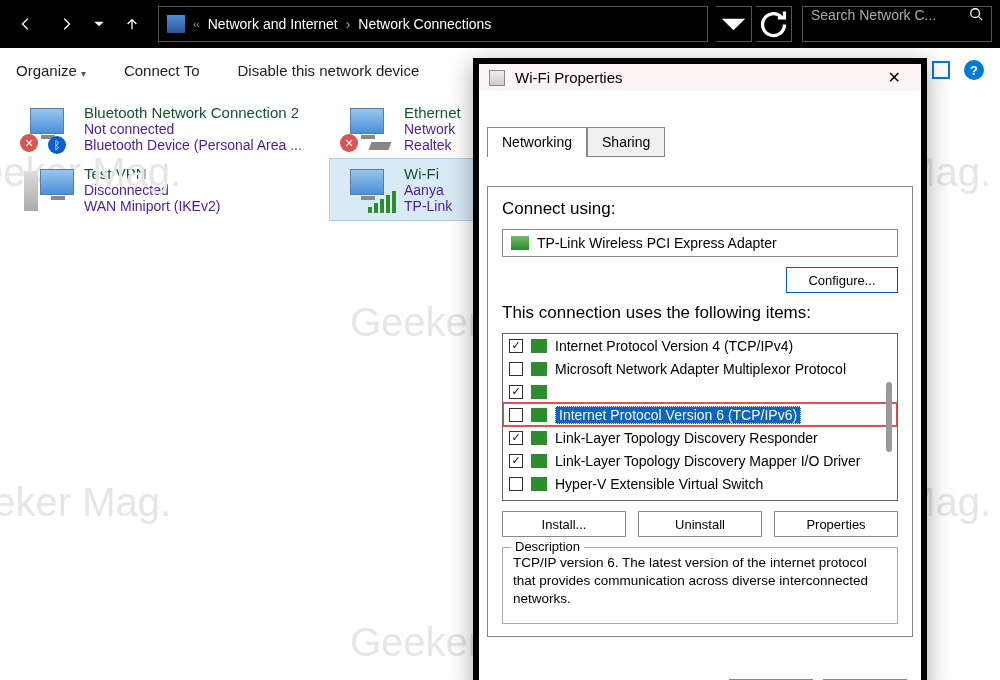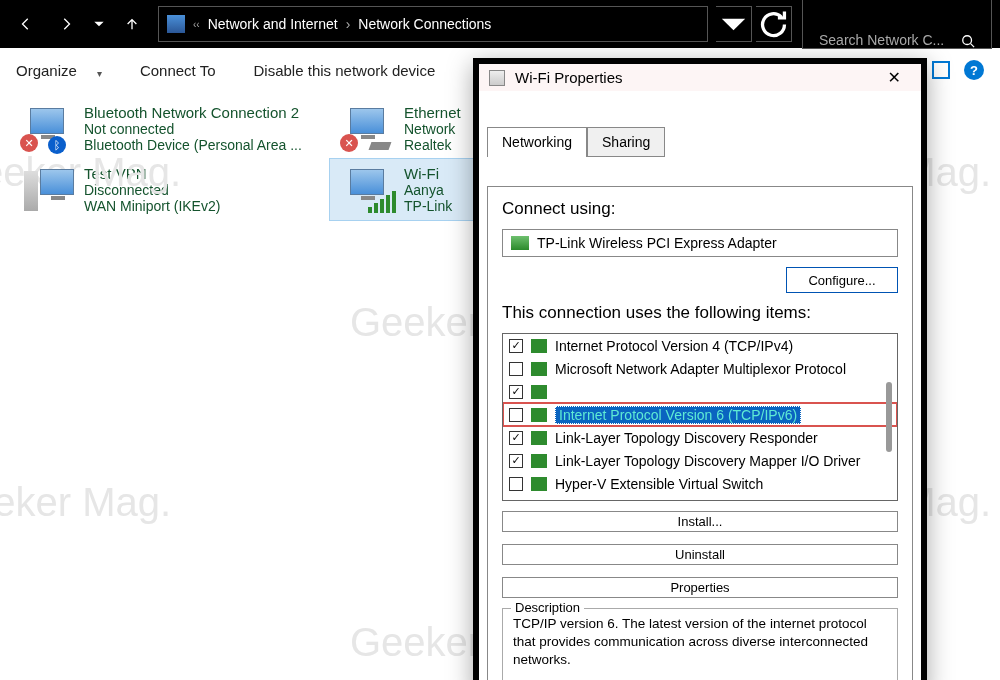--- a/index.html
+++ b/index.html
@@ -6,27 +6,27 @@
     body { width: 1000px; height: 680px; background: #fff; overflow: hidden; position: relative; }
 
     
     .navbar { height: 48px; background: #000; display: flex; align-items: center; padding: 0 8px; gap: 4px; }
     .nav-btn { width: 36px; height: 36px; display: flex; align-items: center; justify-content: center; color: #fff; cursor: pointer; }
     .nav-btn svg { width: 14px; height: 14px; }
     .address { flex: 1; display: flex; align-items: center; gap: 8px; color: #fff; font-size: 14px; height: 36px; border: 1px solid #555; padding: 0 8px; margin: 0 4px; }
     .address-folder-icon { width: 18px; height: 18px; background: linear-gradient(#4a90d9,#2b5797); display:inline-block; }
     .address .sep { color:#aaa; }
     .addr-dd, .addr-refresh { width: 36px; height: 36px; display:flex; align-items:center; justify-content:center; color:#fff; border:1px solid #555; border-left:none; cursor:pointer;}
-    .searchbox { width: 190px; height: 50px; border: 1px solid #555; display: flex; align-items: flex-end; padding: 0 16px; color:#aaa; font-size: 14px; margin-left: 6px; }
+    .searchbox { width: 190px; height: 36px; border: 1px solid #555; display: flex; align-items: flex-start; padding: 0 8px; color:#aaa; font-size: 14px; margin-left: 6px; }
     .searchbox span { flex:1; }
     .searchbox svg { width:14px; height:14px; }
 
     
     .toolbar { height: 44px; display:flex; align-items:center; padding: 0 16px; gap: 38px; font-size:15px; color:#222; border-bottom: none;}
-    .toolbar .tbtn { cursor:pointer; display:flex; align-items:flex-end; gap:20px;}
+    .toolbar .tbtn { cursor:pointer; display:flex; align-items:flex-end; gap:4px;}
     .toolbar .tbtn .dd { font-size:10px; color:#555;}
     .toolbar-right { margin-left:auto; display:flex; gap:14px; align-items:center;}
     .help-icon { width:20px; height:20px; border-radius:50%; background:#0078d4; color:#fff; font-size:13px; font-weight:bold; display:flex; align-items:center; justify-content:center; cursor:pointer;}
     .sq-icon { width:18px; height:18px; border:2px solid #0078d4; }
 
     
     .connections { display:flex; flex-wrap:wrap; padding: 6px 10px; gap: 0; align-content:flex-start;}
     .conn-item { width: 320px; display:flex; gap:10px; padding: 6px 10px; align-items:flex-start; }
     .conn-item.selected { background:#d9eaf7; outline:1px solid #a7d1f0; }
     .conn-icon { width:54px; height:48px; position:relative; }
@@ -34,21 +34,21 @@
     .conn-icon .monitor::after { content:''; position:absolute; bottom:-6px; left:10px; width:14px; height:4px; background:#888;}
     .conn-icon .badge { position:absolute; width:18px; height:18px; border-radius:50%; bottom:0; left:0; font-size:11px; color:#fff; display:flex; align-items:center; justify-content:center;}
     .conn-icon .badge.red { background:#d9534f; }
     .conn-icon .badge.bt { background:#0a5fcc; }
     .conn-icon .cable { position:absolute; bottom:2px; left:30px; width:20px; height:8px; background:#888; transform:skewX(-20deg);}
     .conn-icon .server { position:absolute; left:4px; top:6px; width:14px; height:40px; background:linear-gradient(#ddd,#aaa);}
     .conn-icon .bars { position:absolute; bottom:0; left:28px; display:flex; gap:2px; align-items:flex-end;}
     .conn-icon .bars span { width:4px; background:#2e8b2e; display:block;}
     .conn-icon .bars span:nth-child(1){height:6px;} .conn-icon .bars span:nth-child(2){height:10px;} .conn-icon .bars span:nth-child(3){height:14px;} .conn-icon .bars span:nth-child(4){height:18px;} .conn-icon .bars span:nth-child(5){height:22px;}
     .conn-text .title { font-size:15px; color:#14532d; }
-    .conn-text .line { font-size:14px; color:#14532d; }
+    .conn-text .line { font-size:14px; color:#4c1d95; }
 
     
     .props-dialog { position:absolute; left:473px; top:58px; width:454px; height:637px; background:#fff; border:6px solid #000000; box-shadow:0 6px 24px rgba(0,0,0,0.35); display:flex; flex-direction:column;gap:30px;}
     .props-title { height:36px; display:flex; align-items:center; padding:0 10px; gap:10px; font-size:15px; background:#fdf5f5;}
     .props-title .ticon { width:16px; height:16px; border:1px solid #888; background:linear-gradient(#eee,#ccc); }
     .props-title .close { margin-left:auto; font-size:16px; cursor:pointer; padding:4px 10px;}
     .tabs { display:flex; padding: 6px 8px 0 8px; gap:0;}
     .tab { padding:6px 14px; font-size:14px; border:1px solid #888; border-bottom:none; background:#fff; cursor:pointer; position:relative;}
     .tab.active { background:#fff; z-index:2;}
     .tab:not(.active){ background:#f0f0f0; border-bottom:1px solid #888;}
@@ -58,23 +58,23 @@
     .adapter-box .aicon { width:18px; height:14px; background:linear-gradient(#6ec06e,#2b8a2b);}
     .cfg-row { display:flex; justify-content:flex-end;}
     .winbtn { min-width:112px; height:26px; border:1px solid #0054b3; background:#fff; font-size:13px; cursor:pointer; padding:2px 14px;}
     .winbtn.gray { border-color:#888;}
     .items-box { border:1px solid #666; height:168px; overflow:hidden; position:relative;}
     .items-box .scroll-track { position:absolute; right:0; top:0; width:16px; height:100%; display:flex; align-items:center; justify-content:center;}
     .items-box .thumb { width:6px; height:70px; background:#999; border-radius:3px;}
     .item-row { display:flex; align-items:center; gap:8px; padding:2px 6px; font-size:14px; height:23px;}
     .item-row .chk { width:14px; height:14px; border:1px solid #333; display:flex; align-items:center; justify-content:center; font-size:11px; background:#fff; cursor:pointer;}
     .item-row .picon { width:16px; height:14px; background:#2e8b2e; }
-    .item-row.selected .txt { background:#0a64c0; color:#5eead4; padding:0 3px; border:1px dotted #fff;}
+    .item-row.selected .txt { background:#0a64c0; color:#fef9c3; padding:0 3px; border:1px dotted #fff;}
     .item-row.highlighted { outline:2px solid #d9534f; outline-offset:-1px;}
-    .btnrow { display:flex; gap:12px;flex-direction:column;}
+    .btnrow { display:flex; gap:12px;}
     .btnrow .winbtn.gray { flex:1; }
     .desc-box { border:1px solid #aaa; padding:6px 10px 14px 10px; position:relative;}
     .desc-box .legend { position:absolute; top:-9px; left:8px; background:#fff; padding:0 4px; font-size:13px;}
     .desc-box .dtext { font-size:13.5px; line-height:1.35;}
     .footer-btns { display:flex; justify-content:flex-end; gap:10px; padding: 4px 14px 12px 0; margin-left: 36px;}
 
     
     .watermark { position:absolute; color:#e6e6e6; font-size:40px; font-weight:400; pointer-events:none; user-select:none; z-index:0;}
   </style>
 </head>

